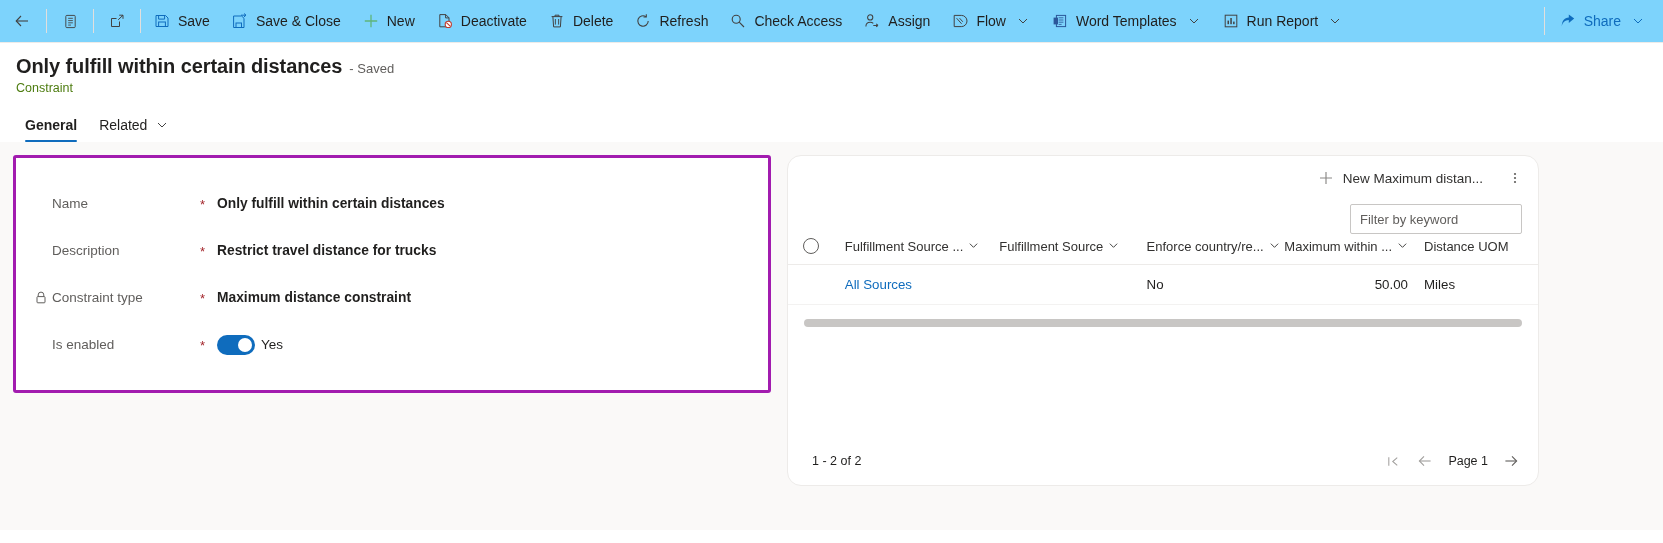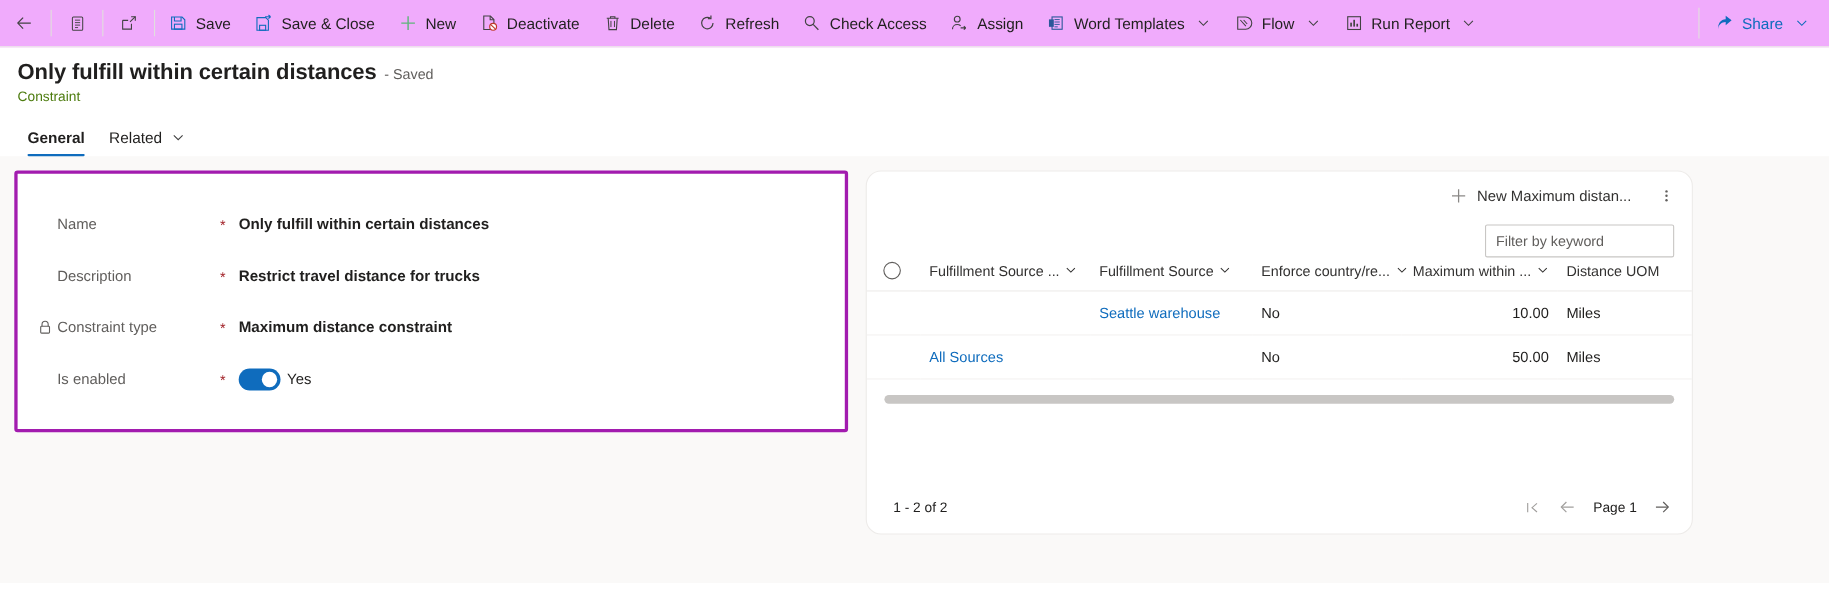--- a/index.html
+++ b/index.html
@@ -10,21 +10,21 @@
     font-family: "Liberation Sans", sans-serif;
     color: #201f1e;
     overflow: hidden;
   }
 
   
   .commandbar {
     height: 43px;
     display: flex;
     align-items: center;
-    background: #f0abfc;
+    background: #7dd3fc;
     border-bottom: 1px solid #edebe9;
     position: relative;
   }
   .cmd-btn {
     display: flex;
     align-items: center;
     gap: 8px;
     height: 42px;
     padding: 0 11px;
     font-size: 14px;
@@ -354,41 +354,41 @@
           <path d="M1.9 13.6c0-2.6 1.9-4.3 4.3-4.3 1.2 0 2.3.4 3.1 1.1" fill="none" stroke="#424242" stroke-width="1.05"></path>
           <path d="M9.3 12.4H14M14 12.4l-1.8-1.5M14 12.4l-1.8 1.5" fill="none" stroke="#424242" stroke-width="1.05"></path>
         </svg>
     </span>
     <span>Assign</span>
   </button>
 
   <button class="cmd-btn">
     <span class="cmd-icon">
       <svg width="16" height="16" viewBox="0 0 16 16">
+          <path d="M2.2 2.4h7.2a4 4 0 0 1 0 11.2H2.2z" fill="none" stroke="#424242" stroke-width="1"></path>
+          <path d="M4.6 5.2l5 5.6M7.6 5.2l3.2 3.6" stroke="#424242" stroke-width="0.95"></path>
+        </svg>
+    </span>
+    <span>Flow</span>
+    <span class="cmd-caret">
+      <svg width="12" height="12" viewBox="0 0 12 12">
+          <path d="M2 4l4 4 4-4" fill="none" stroke="#424242" stroke-width="1"></path>
+        </svg>
+    </span>
+  </button>
+
+  <button class="cmd-btn">
+    <span class="cmd-icon">
+      <svg width="16" height="16" viewBox="0 0 16 16">
           <rect x="4.4" y="2.4" width="9.2" height="11.2" fill="none" stroke="#2b579a" stroke-width="1"></rect>
           <path d="M6.6 4.8h4.8M6.6 7h4.8M6.6 9.2h4.8M6.6 11.4h3" stroke="#2b579a" stroke-width="0.85"></path>
           <rect x="1.6" y="4.6" width="4.4" height="6.8" fill="#2b579a"></rect>
         </svg>
     </span>
     <span>Word Templates</span>
-    <span class="cmd-caret">
-      <svg width="12" height="12" viewBox="0 0 12 12">
-          <path d="M2 4l4 4 4-4" fill="none" stroke="#424242" stroke-width="1"></path>
-        </svg>
-    </span>
-  </button>
-
-  <button class="cmd-btn">
-    <span class="cmd-icon">
-      <svg width="16" height="16" viewBox="0 0 16 16">
-          <path d="M2.2 2.4h7.2a4 4 0 0 1 0 11.2H2.2z" fill="none" stroke="#424242" stroke-width="1"></path>
-          <path d="M4.6 5.2l5 5.6M7.6 5.2l3.2 3.6" stroke="#424242" stroke-width="0.95"></path>
-        </svg>
-    </span>
-    <span>Flow</span>
     <span class="cmd-caret">
       <svg width="12" height="12" viewBox="0 0 12 12">
           <path d="M2 4l4 4 4-4" fill="none" stroke="#424242" stroke-width="1"></path>
         </svg>
     </span>
   </button>
 
   <button class="cmd-btn">
     <span class="cmd-icon">
       <svg width="16" height="16" viewBox="0 0 16 16">
@@ -570,30 +570,20 @@
           <th>
             <span class="th-inner">
               <span>Distance UOM</span>
             </span>
           </th>
         </tr>
       </thead>
       <tbody>
         <tr>
           <td class="col-sel"></td>
-          <td></td>
-          <td>
-            <span class="cell-link">Seattle warehouse</span>
-          </td>
-          <td>No</td>
-          <td class="num">10.00</td>
-          <td>Miles</td>
-        </tr>
-        <tr>
-          <td class="col-sel"></td>
           <td>
             <span class="cell-link">All Sources</span>
           </td>
           <td></td>
           <td>No</td>
           <td class="num">50.00</td>
           <td>Miles</td>
         </tr>
       </tbody>
     </table>

